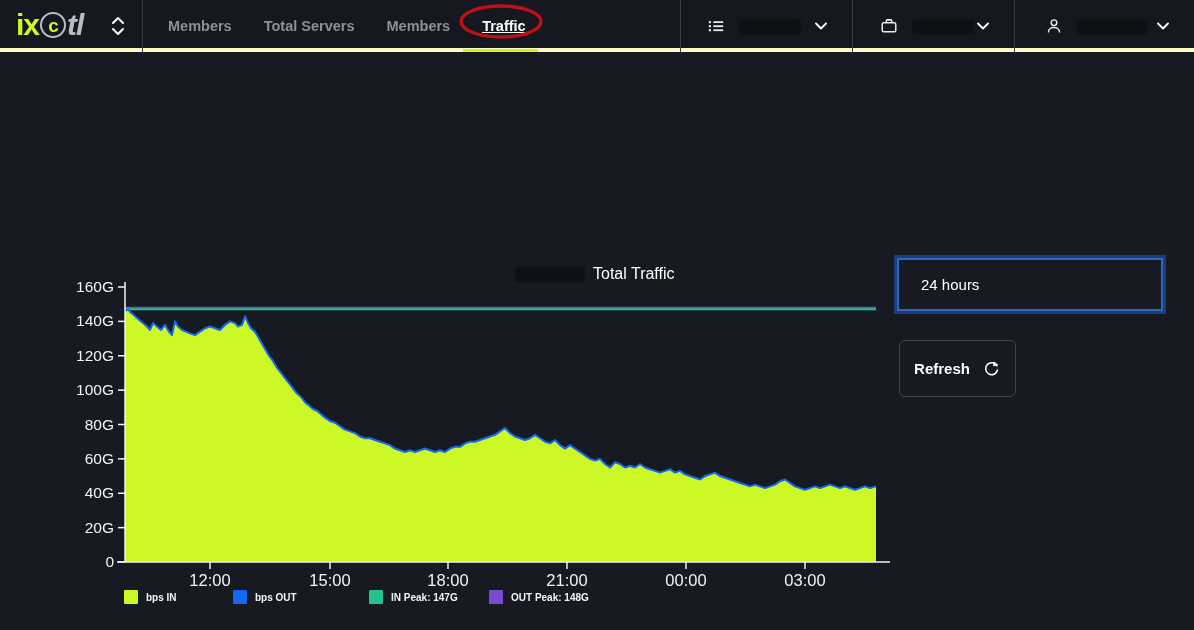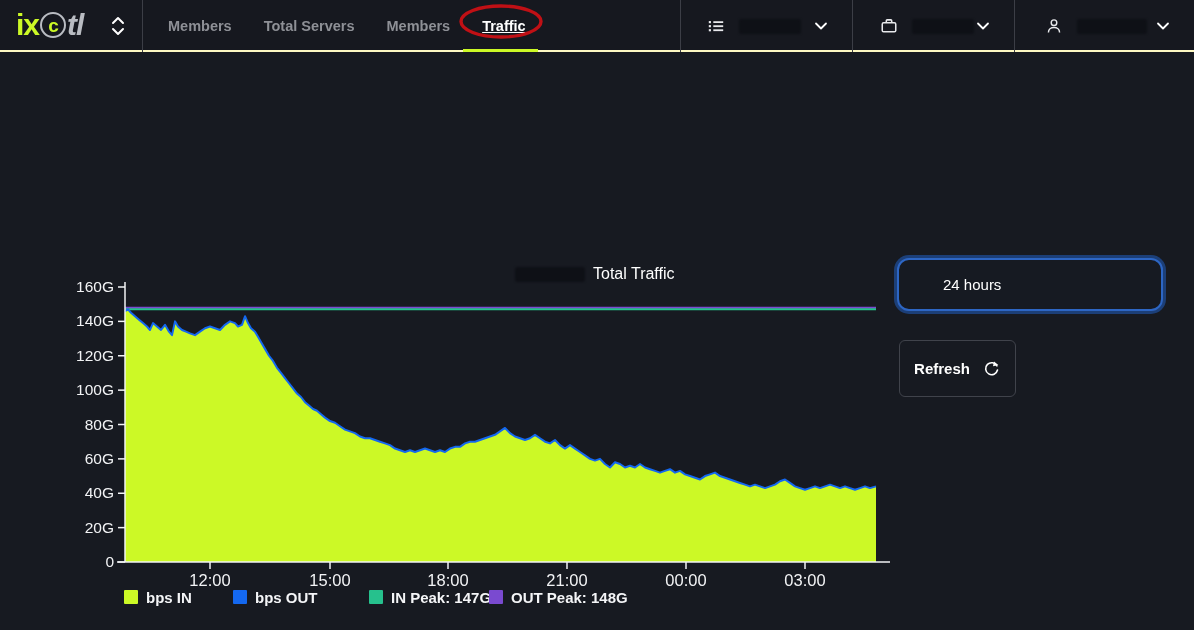--- a/index.html
+++ b/index.html
@@ -6,21 +6,21 @@
   html,body { width:1194px; height:630px; overflow:hidden; }
   body {
     background:#171a21;
     font-family:"Liberation Sans", sans-serif;
     color:#f2f3f5;
     position:relative;
   }
   
   .topbar {
     position:absolute; left:0; top:0; width:1194px; height:52px;
-    background:#16181f; border-bottom:2px solid #fef9c3;
+    background:#16181f; border-bottom:4px solid #fef9c3;
   }
   .vdiv { position:absolute; top:0; width:1px; height:52px; background:#3c3e46; }
   .logo { position:absolute; left:16px; top:8px; font-size:30px; font-weight:bold; letter-spacing:-1px; display:flex; align-items:center; cursor:pointer; }
   .logo .lime { color:#ccf926; }
   .logo .gray { color:#b9bcc2;font-style:italic; }
   .logo .circ {
     display:inline-flex; align-items:center; justify-content:center;
     width:26px; height:26px; border:2.5px solid #b9bcc2; border-radius:50%;
     color:#ccf926; font-size:19px; font-weight:bold; margin:0 1px; line-height:1;
   }
@@ -38,27 +38,27 @@
   .redacted { background:#0e1016; border-radius:3px; filter:blur(1.1px); }
   .dd-blob { width:62px; height:15px; margin-left:14px; }
   .dd-caret { margin-left:auto; margin-right:24px; width:14px; height:14px; }
   
   .title-row { position:absolute; left:515px; top:265px; display:flex; align-items:center; gap:8px; }
   .title-blob { width:70px; height:15px; }
   .chart-title { font-size:16px; font-weight:500; color:#ffffff; }
   #chart-svg { position:absolute; left:60px; top:278px; }
   .legend-item { position:absolute; top:589px; height:16px; display:flex; align-items:center; cursor:pointer; }
   .legend-item .swatch { width:14px; height:14px; border-radius:1px; margin-right:8px; flex:0 0 auto; }
-  .legend-item .lbl { font-size:15px; font-weight:600; color:#f4f5f7; white-space:nowrap;text-align:center; }
+  .legend-item .lbl { font-size:10px; font-weight:600; color:#f4f5f7; white-space:nowrap;text-align:center; }
   
   .range-select {
     position:absolute; left:897px; top:258px; width:266px; height:53px;
-    background:#161a22; border:2px solid #2d66c4; border-radius:12px;
+    background:#161a22; border:2px solid #2d66c4; border-radius:0;
     box-shadow:0 0 0 3px #1c3f78;
-    display:flex; align-items:center; padding-left:44px;
+    display:flex; align-items:center; padding-left:22px;
     font-size:15px; color:#ffffff; cursor:pointer;
   }
   .refresh-btn {
     position:absolute; left:899px; top:340px; width:117px; height:57px;
     background:transparent; border:1px solid #40434b; border-radius:6px;
     display:flex; align-items:center; justify-content:center; gap:12px;
     font-size:15px; color:#ffffff; font-family:"Liberation Sans", sans-serif; cursor:pointer;font-weight:bold;
   }
 </style>
 </head>

